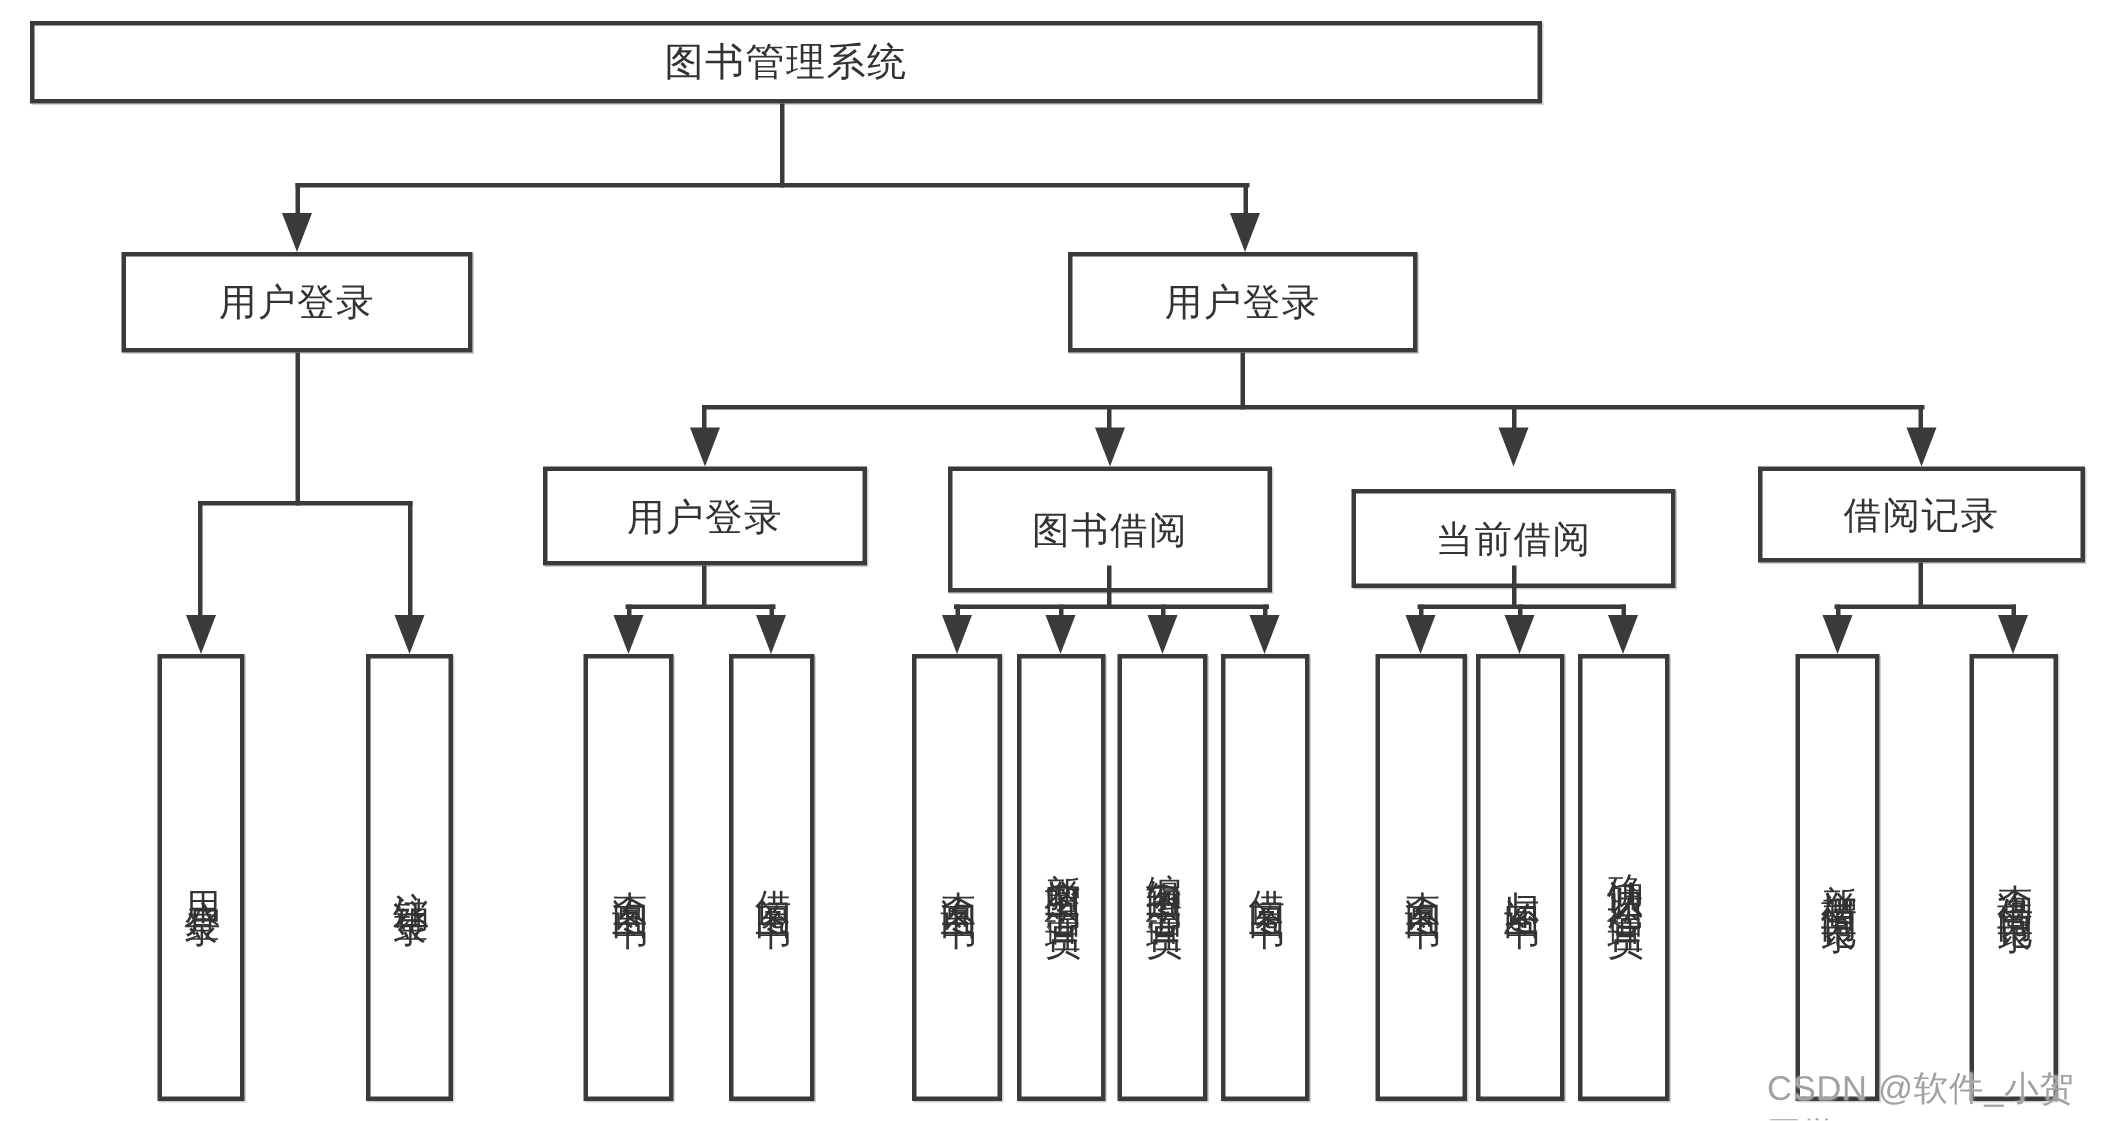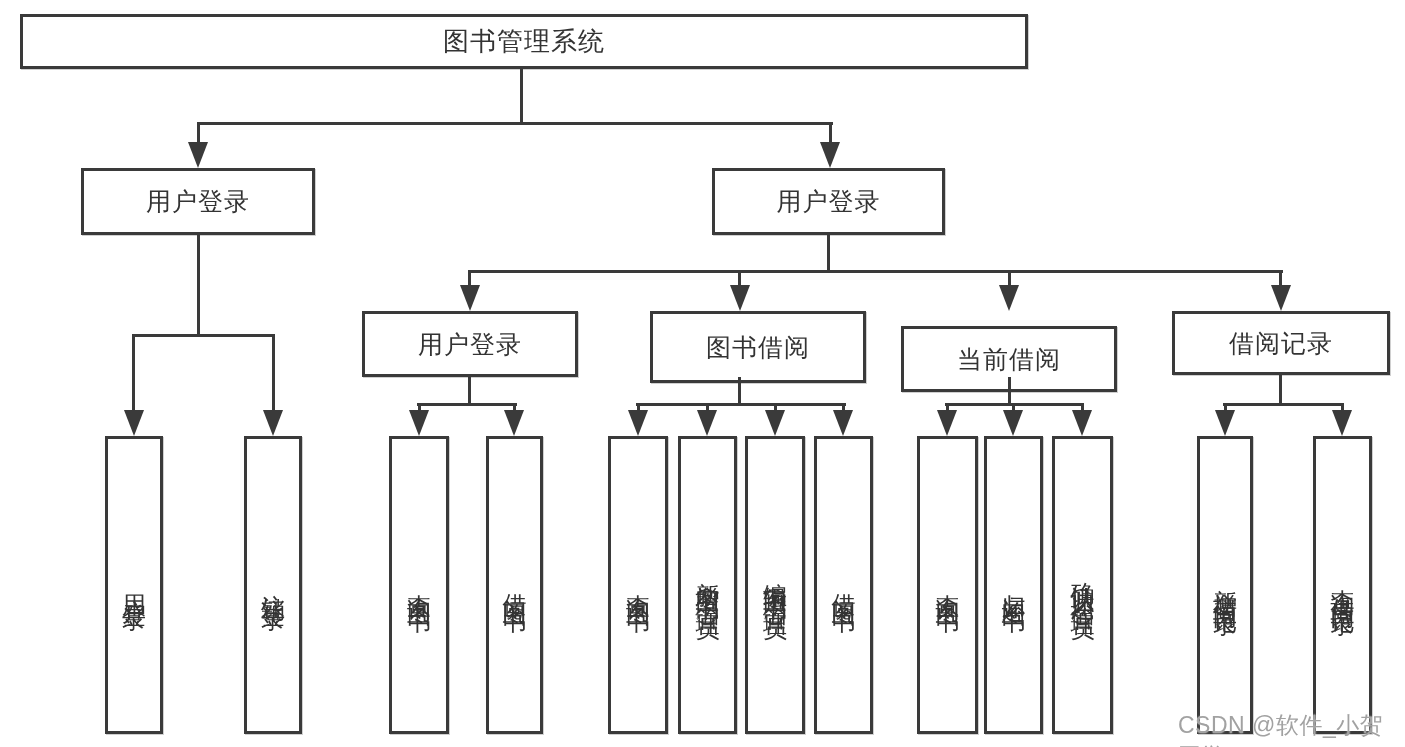--- a/index.html
+++ b/index.html
@@ -102,21 +102,21 @@
   <div class="vline" style="left:738px; top:270px; height:20px;"></div>
   <div class="arrow" style="left:730px; top:285px;"></div>
   <div class="vline" style="left:1008px; top:270px; height:20px;"></div>
   <div class="arrow" style="left:999px; top:285px;"></div>
   <div class="vline" style="left:1279px; top:270px; height:20px;"></div>
   <div class="arrow" style="left:1271px; top:285px;"></div>
 
   <div class="hbox" style="left:362px; top:311px; width:216px; height:66px;">
     <span>用户登录</span>
   </div>
-  <div class="hbox" style="left:632px; top:311px; width:216px; height:72px;margin-left:18px;">
+  <div class="hbox" style="left:632px; top:311px; width:216px; height:84px;">
     <span>图书借阅</span>
   </div>
   <div class="hbox" style="left:901px; top:326px; width:216px; height:66px;">
     <span>当前借阅</span>
   </div>
   <div class="hbox" style="left:1172px; top:311px; width:218px; height:64px;">
     <span>借阅记录</span>
   </div>
 
   <div class="vline" style="left:468px; top:377px; height:29px;"></div>

